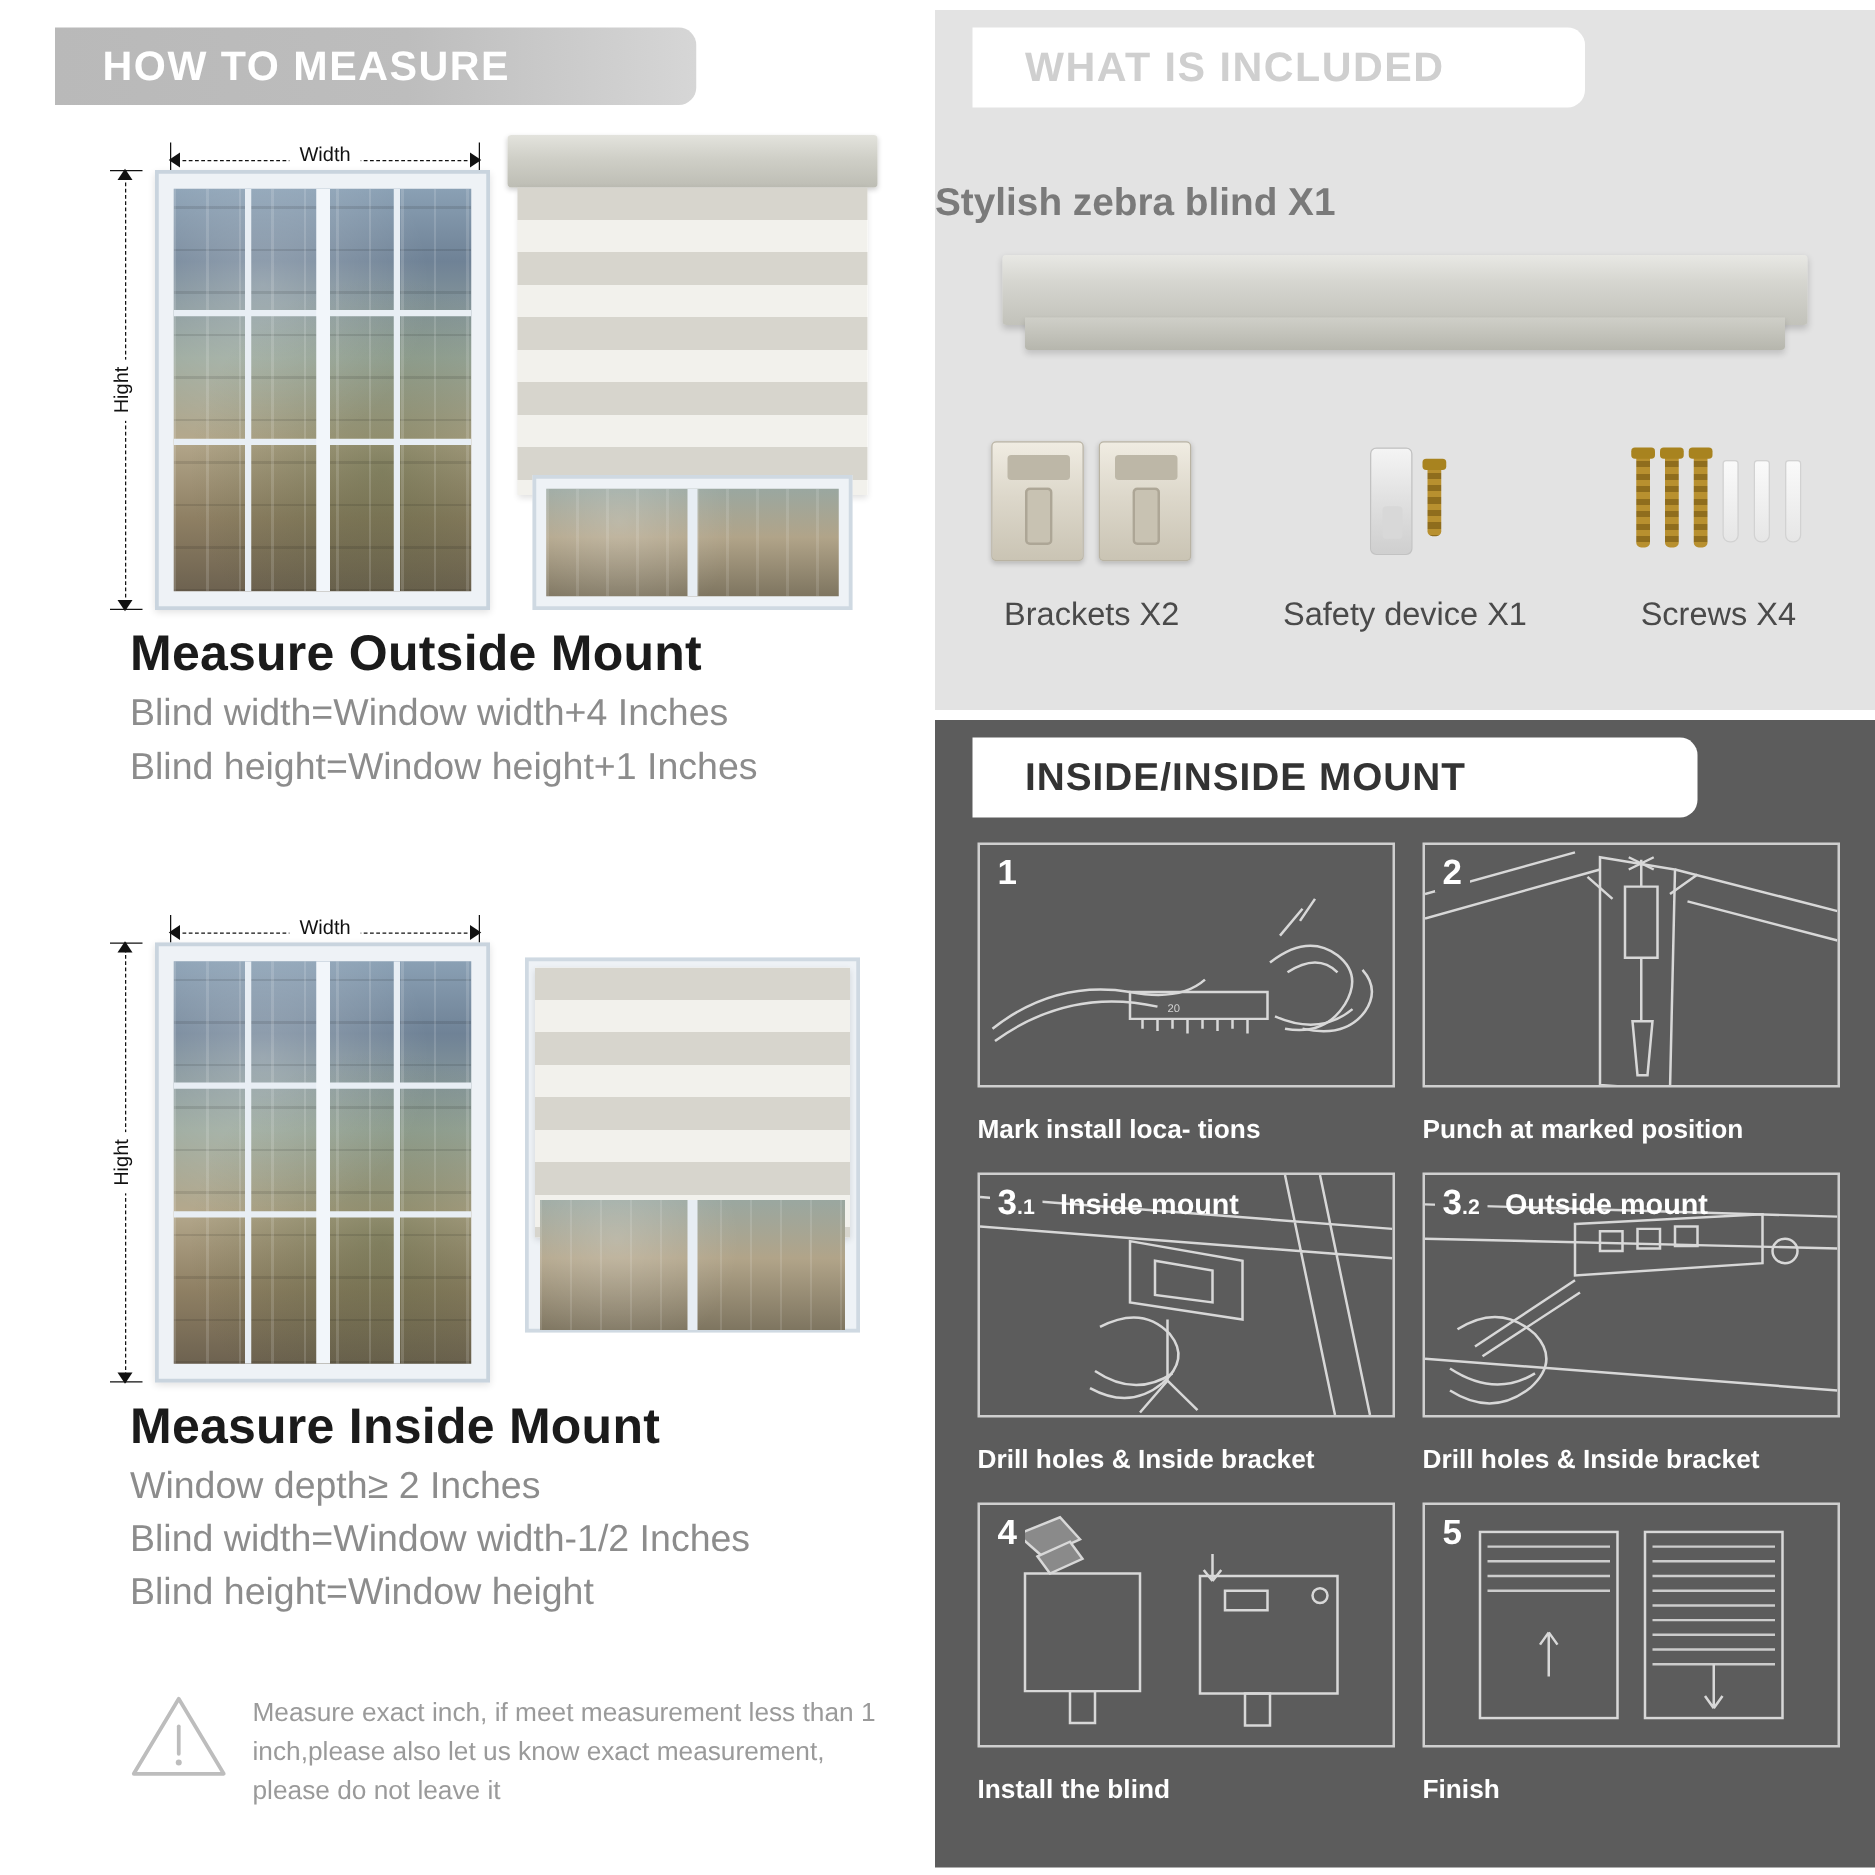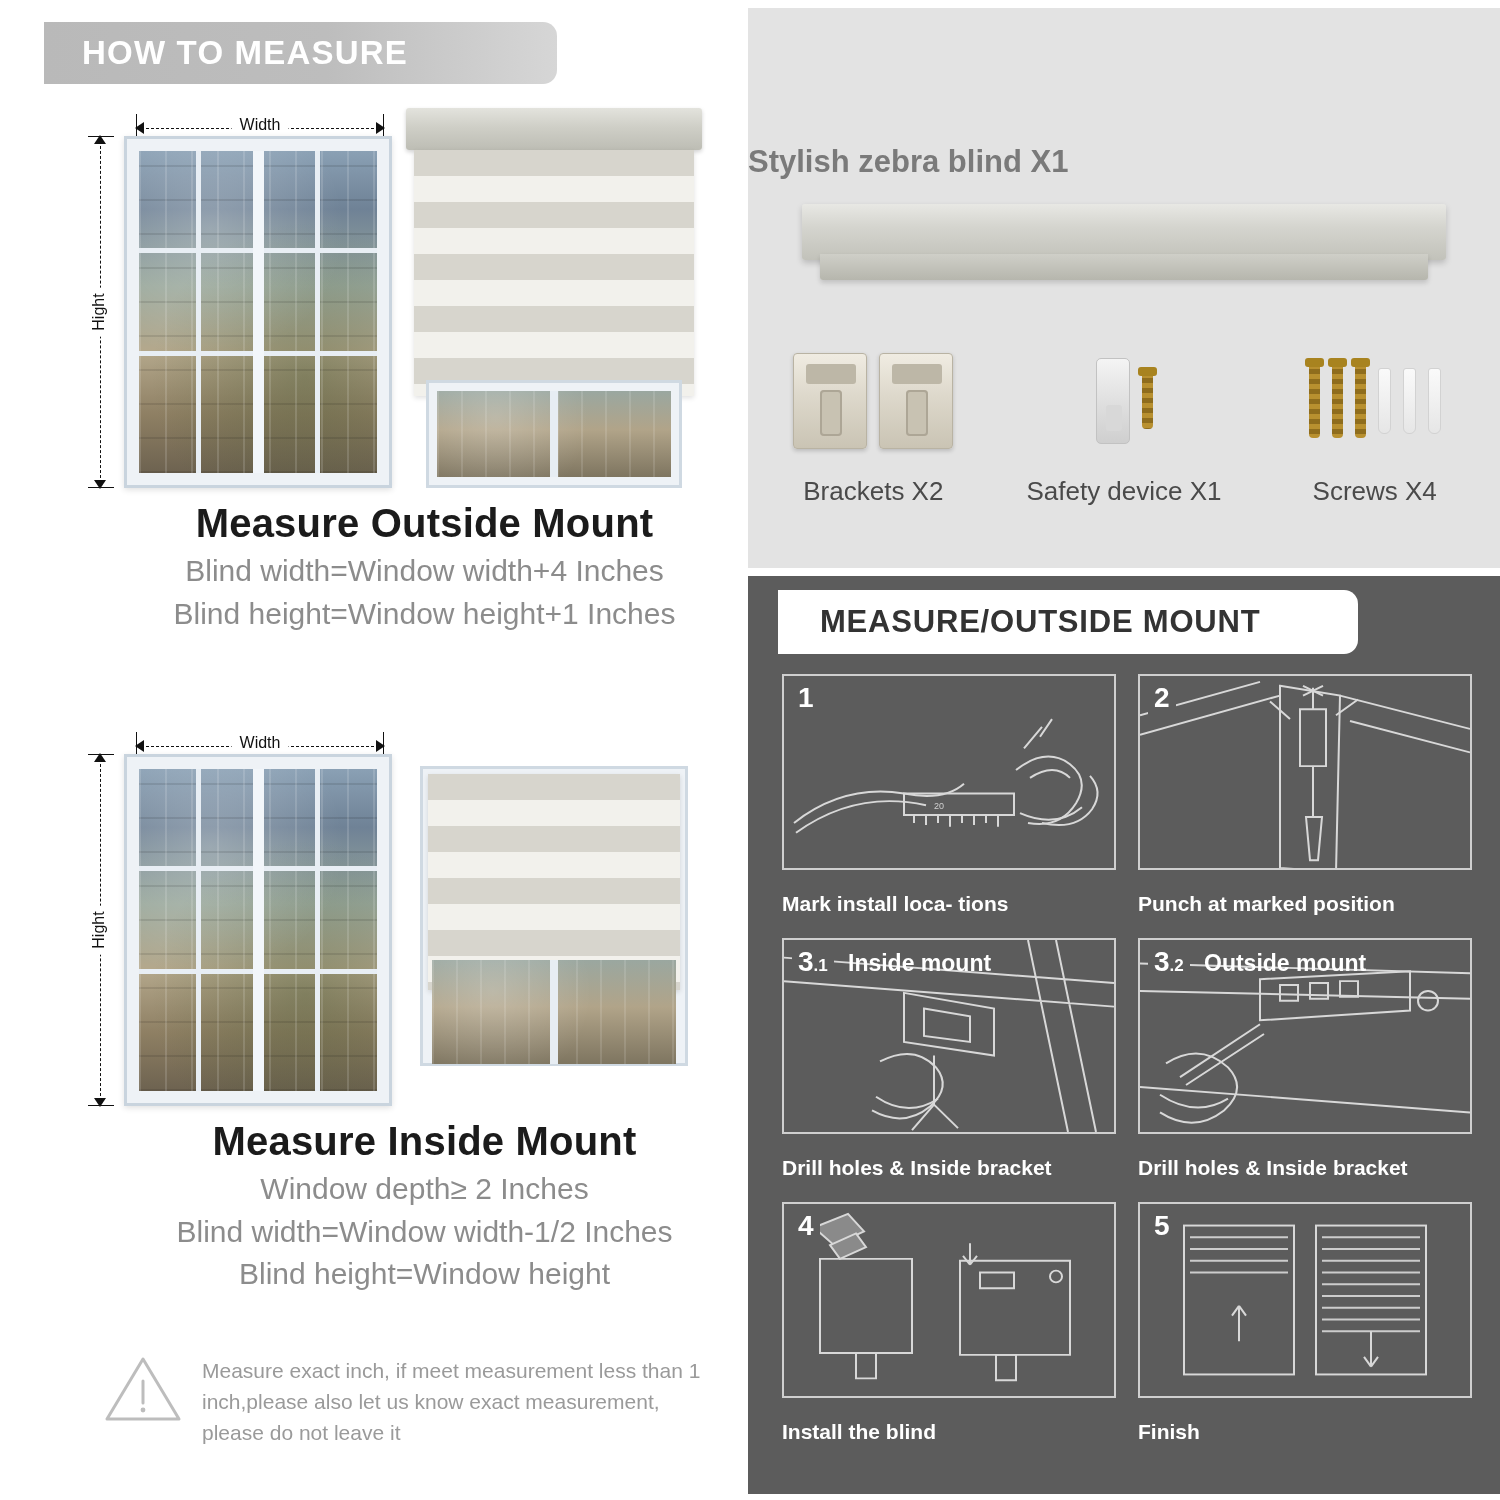--- a/index.html
+++ b/index.html
@@ -33,21 +33,21 @@
     margin-left: 44px;
   }
   .banner-left {
     left: 0; top: 22px;
     width: 513px; height: 62px;
     background: linear-gradient(to right, #b9b9b9 0%, #bdbdbd 55%, #d6d6d6 100%);
     border-radius: 0 14px 14px 0;
   }
 
   
-  .measure-block { position: absolute; left: 0; width: 745px; text-align: center; }
+  .measure-block { position: absolute; left: 0; width: 745px; }
   .mb1 { top: 100px; }
   .mb2 { top: 718px; }
 
   .fig { position: relative; width: 700px; height: 395px; margin-left: 28px; }
 
   .dim-top {
     position: absolute; left: 108px; top: 18px; width: 248px; height: 20px;
   }
   .dim-top .line {
     position: absolute; top: 10px; left: 0; width: 100%;
@@ -440,20 +440,21 @@
           <circle cx="39" cy="55" r="2.4" fill="#bdbdbd"></circle>
         </svg>
       </div>
       <div class="note-text">Measure exact inch, if meet measurement less than 1 inch,please also let us know exact measurement, please do not leave it</div>
     </div>
   </div>
 
   <div class="right-col">
 
     <div class="included">
+      <div class="banner-white">WHAT IS INCLUDED</div>
 
       <div class="incl-title">Stylish zebra blind X1</div>
 
       <div class="big-rail">
         <div class="top"></div>
         <div class="bot"></div>
       </div>
 
       <div class="parts-row">
 
@@ -482,21 +483,21 @@
             <div class="anchor"></div>
             <div class="anchor"></div>
           </div>
           <div class="part-label">Screws X4</div>
         </div>
 
       </div>
     </div>
 
     <div class="mount">
-      <div class="banner-white2">MEASURE/OUTSIDE MOUNT</div>
+      <div class="banner-white2">INSIDE/INSIDE MOUNT</div>
 
       <div class="steps">
 
         <div class="step">
           <div class="step-box">
             <div class="step-num">
               <span>1</span><span class="sub"></span>
             </div>
             <div class="sketch">
               <svg viewBox="0 0 330 196" preserveAspectRatio="none">

